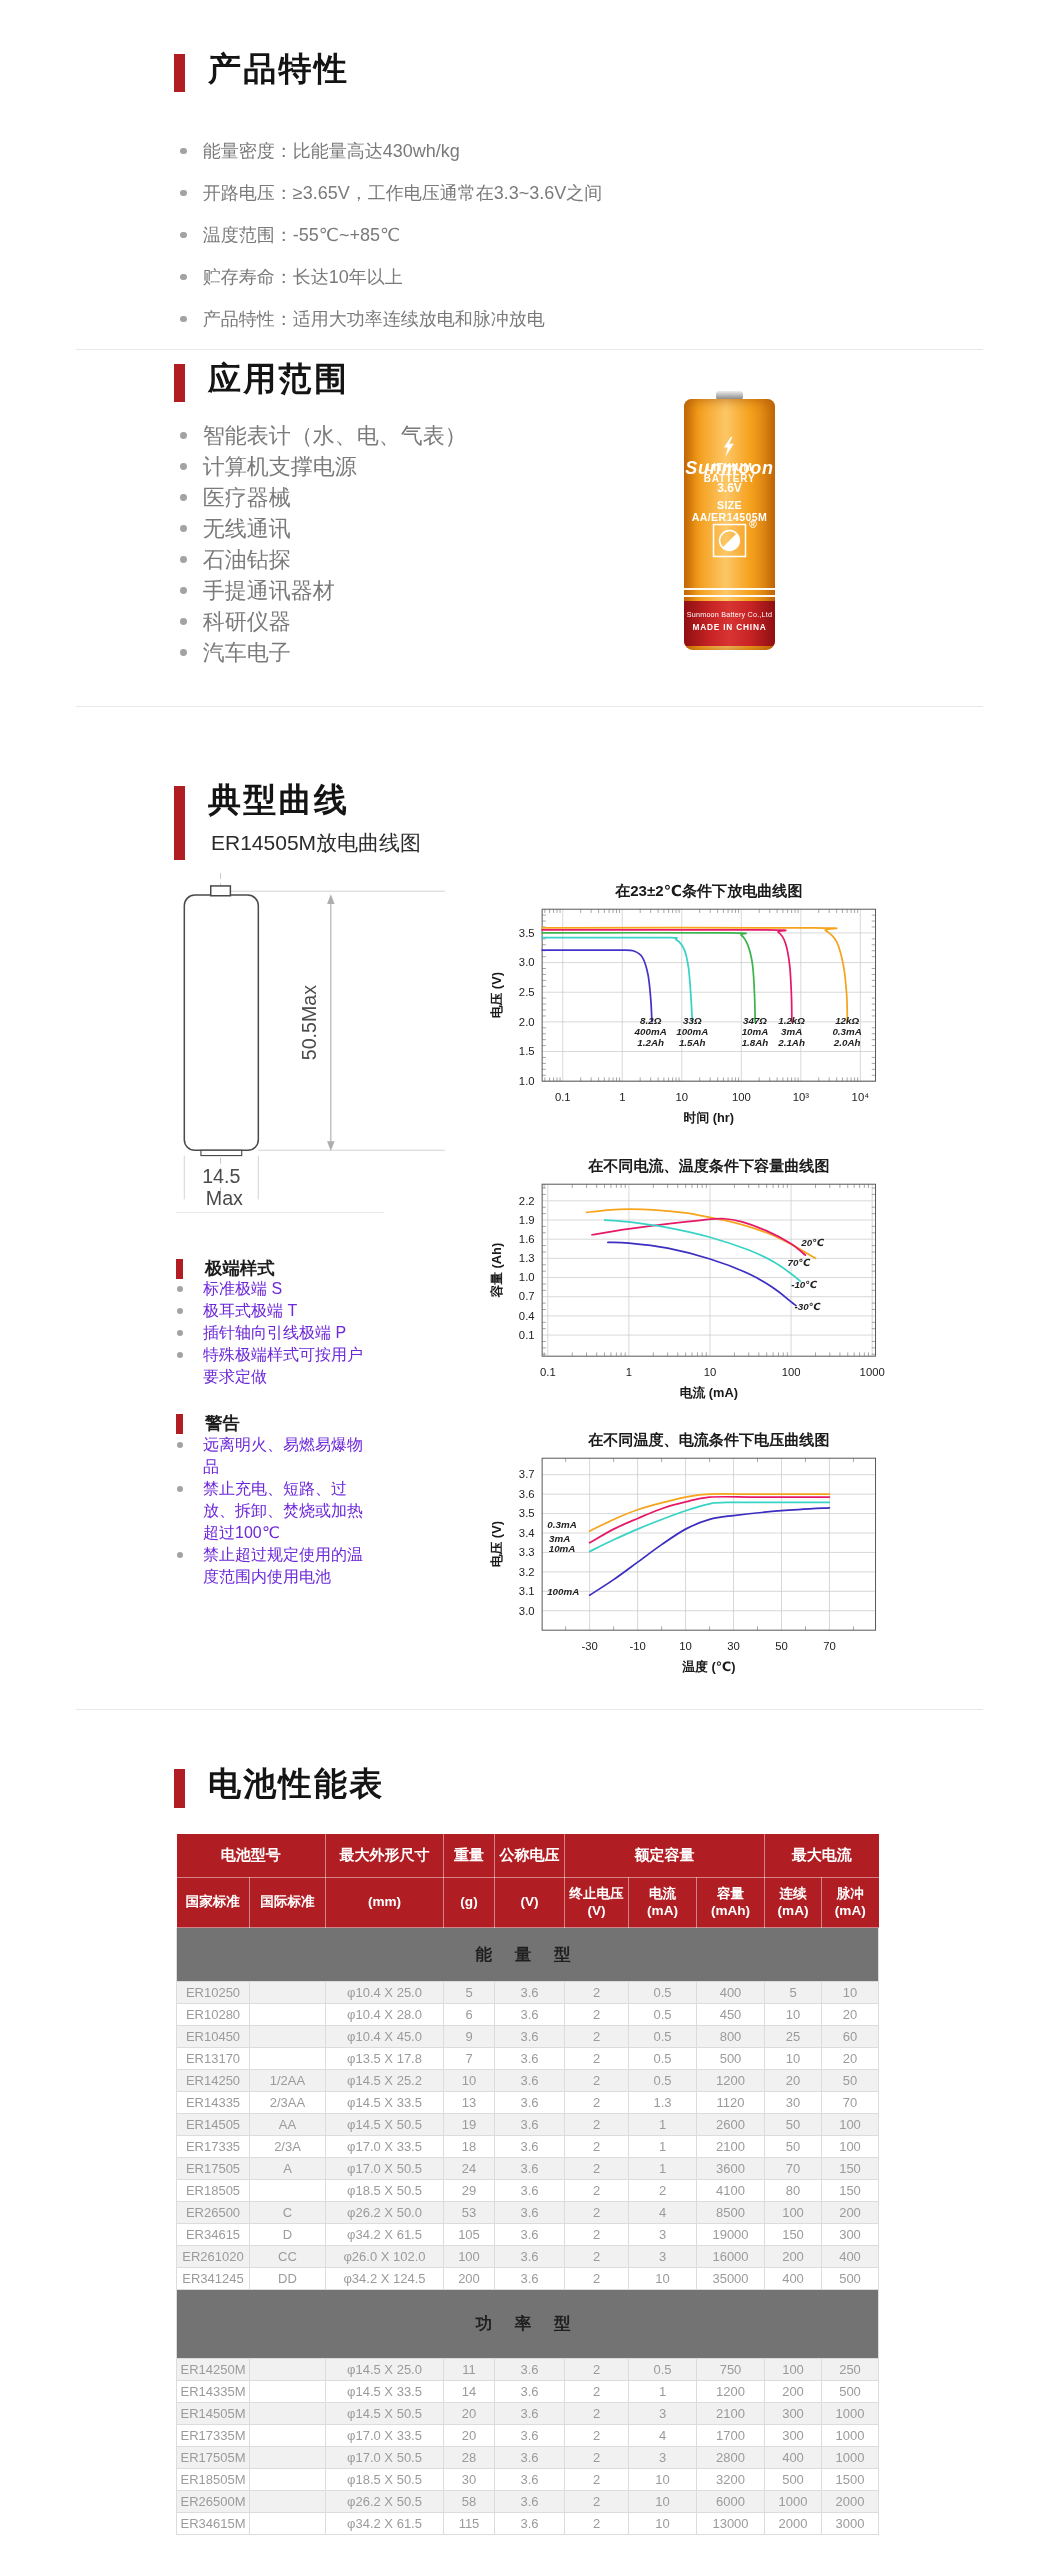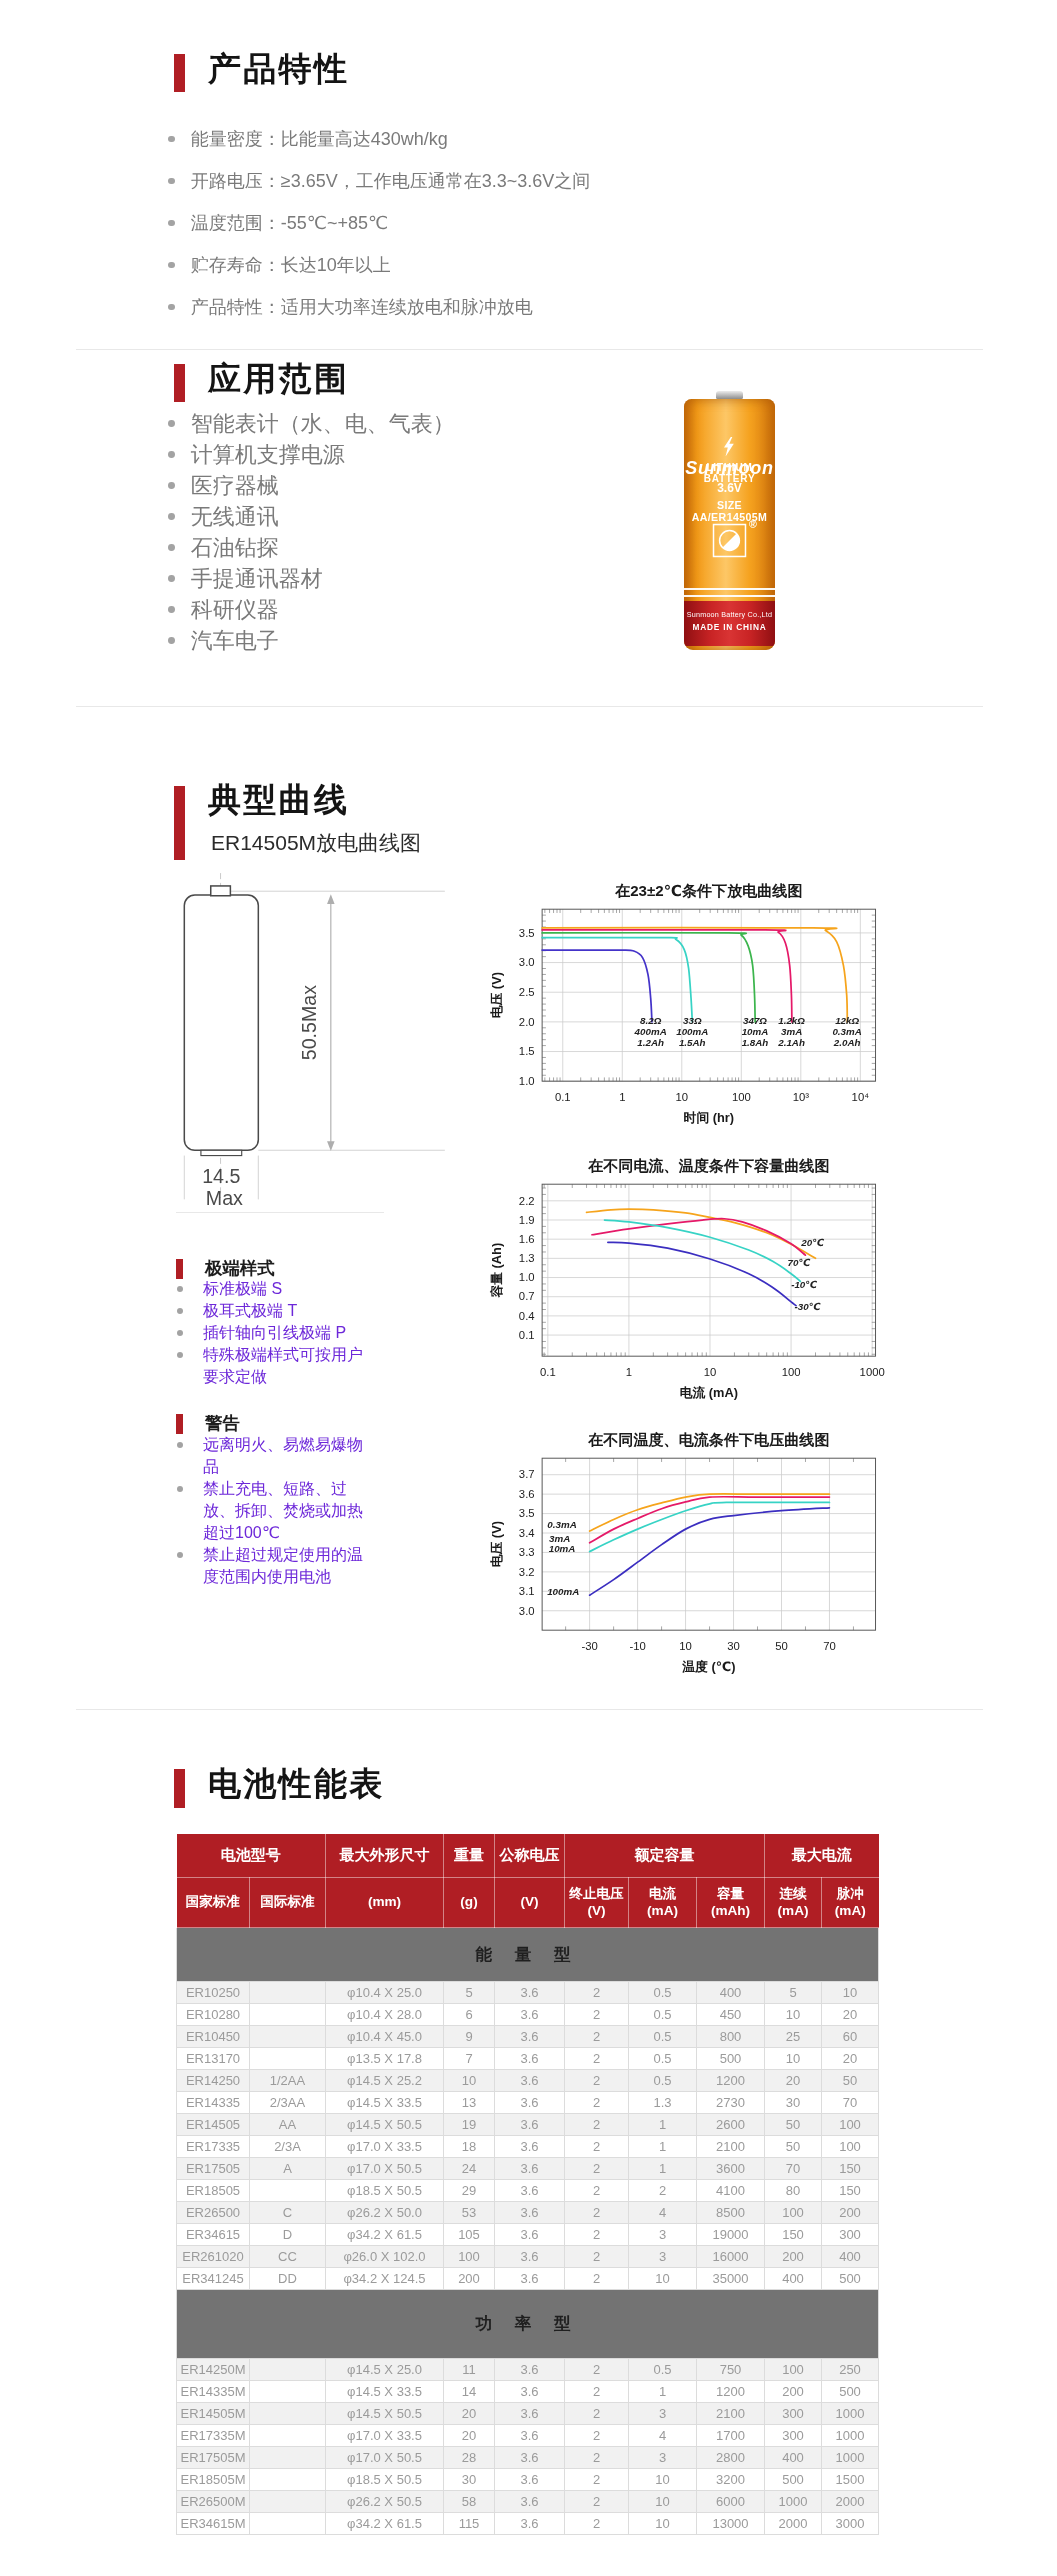--- a/index.html
+++ b/index.html
@@ -15,21 +15,21 @@
   #title1{left:208px;top:47px}
   #title2{left:208px;top:357px}
   #title3{left:208px;top:778px}
   #title4{left:208px;top:1762px}
   #curves-sub{position:absolute;left:211px;top:829px;font-size:21px;color:#2b2b2b;}
   
   .divider{position:absolute;left:76px;width:907px;height:0.8px;background:#e8e8e8;}
   #div1{top:349px} #div2{top:706px} #div3{top:1709px}
   #short-div{position:absolute;left:176px;top:1212px;width:208px;height:0.8px;background:#e8e8e8;}
   
-  .bullets{position:absolute;list-style:none;margin:0;padding:0;color:#7a7a7a;}
+  .bullets{position:absolute;list-style:none;margin:12px;padding:0;color:#7a7a7a;}
   .bullets li{display:flex;align-items:center;}
   .bullets li::before{content:"";width:6.8px;height:6.8px;border-radius:50%;background:#a3a3a3;margin-right:16px;flex:none;}
   #list1{left:168px;top:118px} #list1 li{height:42px;font-size:18px;}
   #list2{left:168px;top:408px} #list2 li{height:31px;font-size:22px;}
   .small-bullets{position:absolute;list-style:none;margin:0;padding:0;width:193px;color:#6d28d9;font-size:16px;line-height:22px;}
   .small-bullets li{position:relative;padding-left:32px;}
   .small-bullets li::before{content:"";position:absolute;left:6px;top:8.3px;width:6px;height:6px;border-radius:50%;background:#a3a3a3;}
   #term-list{left:171px;top:1278px} #warn-list{left:171px;top:1434px}
   .sub-bar{position:absolute;width:6.8px;height:19.6px;background:#b01e24;}
   #term-bar{left:176px;top:1259px} #warn-bar{left:176px;top:1414px}
@@ -668,21 +668,21 @@
             <td>50</td>
           </tr>
           <tr>
             <td>ER14335</td>
             <td>2/3AA</td>
             <td>φ14.5 X 33.5</td>
             <td>13</td>
             <td>3.6</td>
             <td>2</td>
             <td>1.3</td>
-            <td>2730</td>
+            <td>1120</td>
             <td>30</td>
             <td>70</td>
           </tr>
           <tr class="stripe">
             <td>ER14505</td>
             <td>AA</td>
             <td>φ14.5 X 50.5</td>
             <td>19</td>
             <td>3.6</td>
             <td>2</td>

